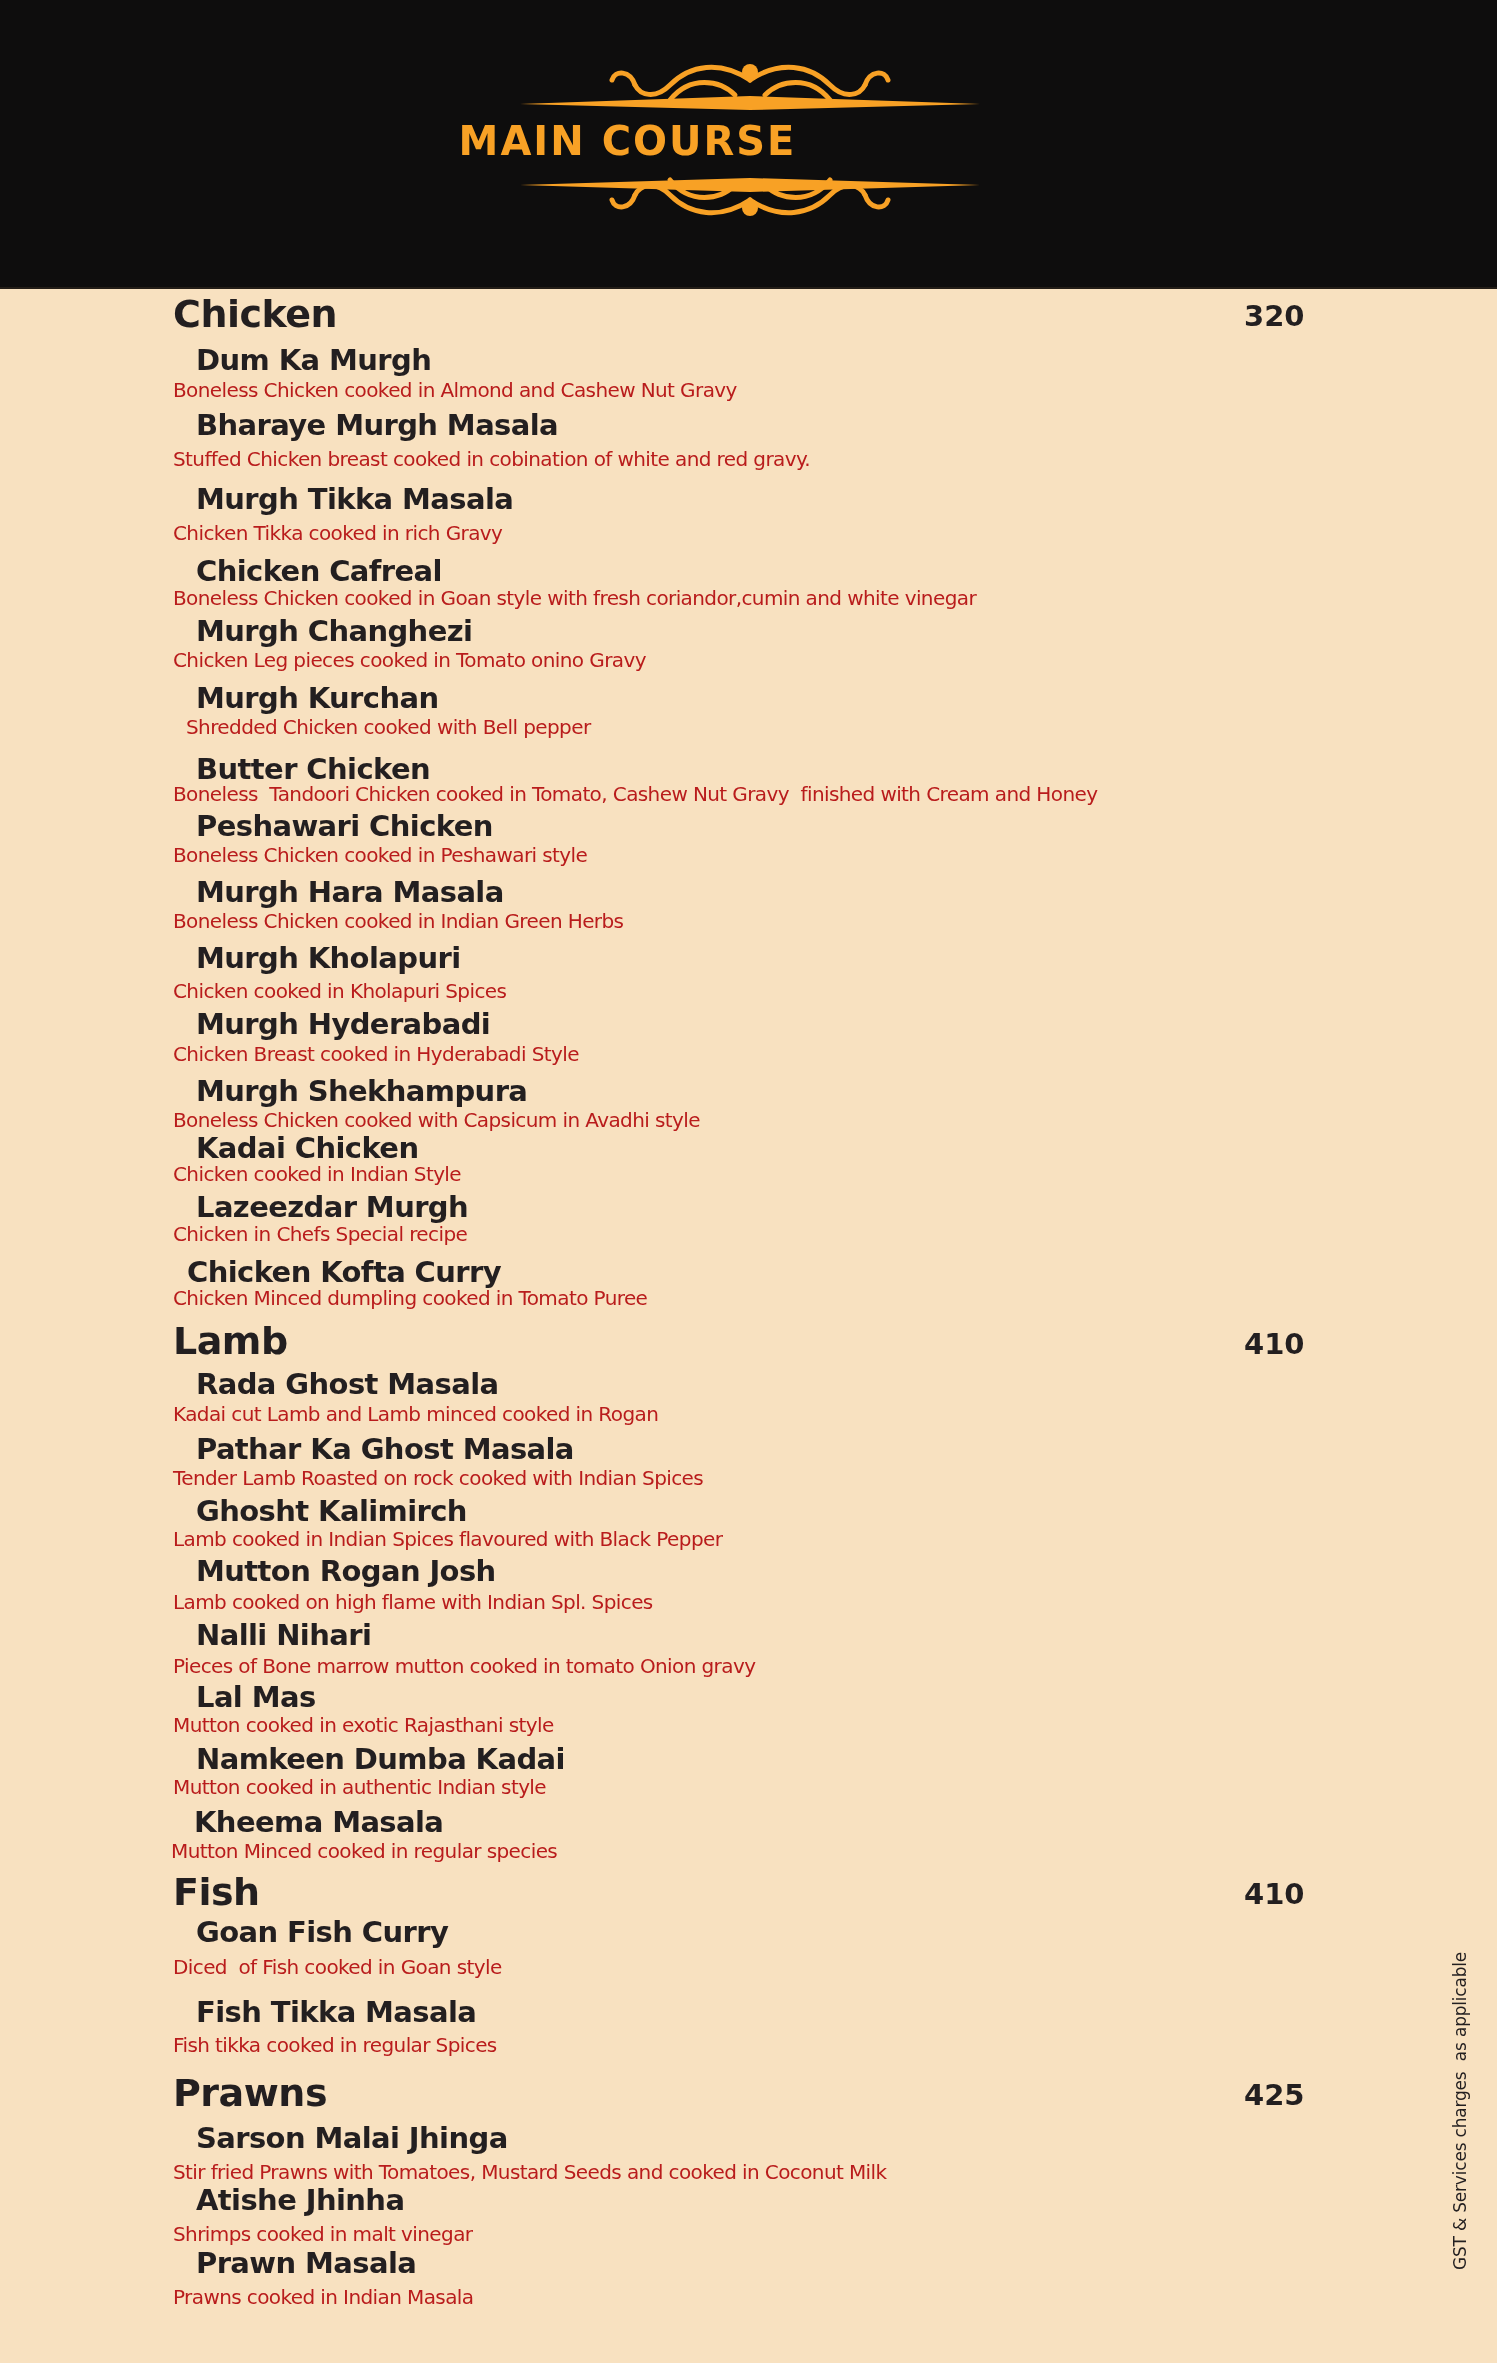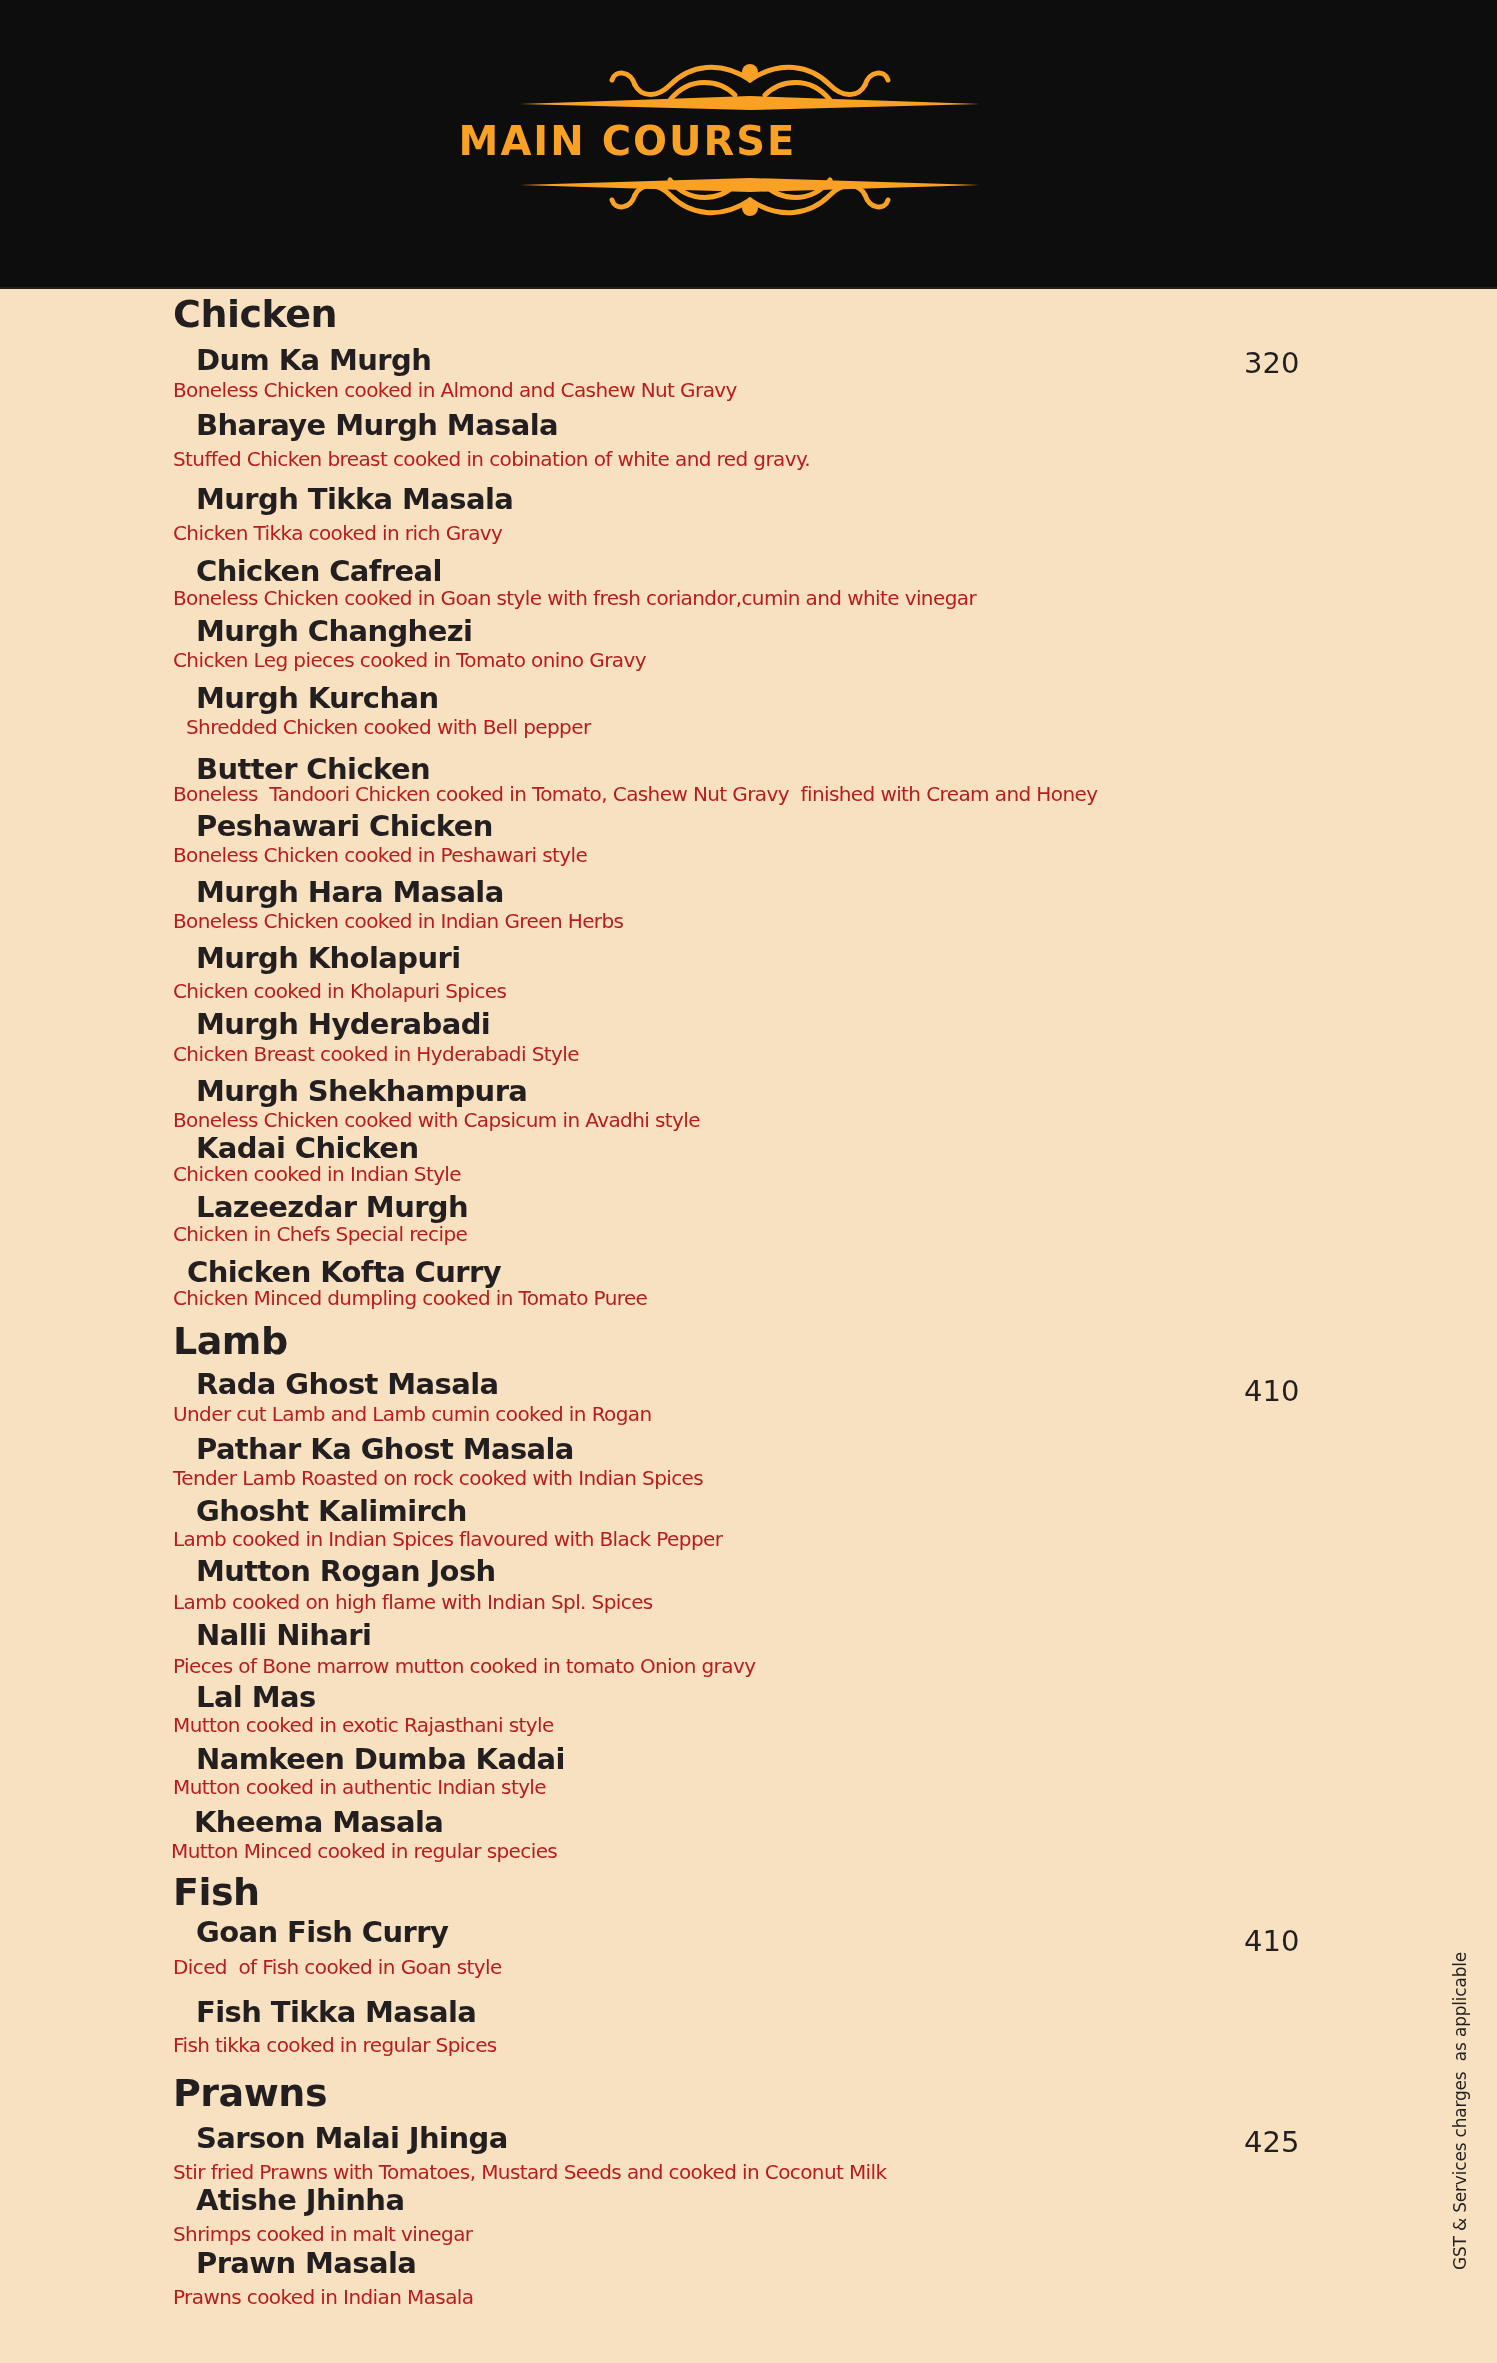--- a/index.html
+++ b/index.html
@@ -35,25 +35,24 @@
     .cat-title {
       font-family: "DejaVu Sans", sans-serif;
       font-weight: bold;
       font-size: 38px;
       color: #231f20;
       letter-spacing: -0.5px;
       white-space: nowrap;
     }
     .price {
       font-family: "DejaVu Sans", sans-serif;
-      font-weight: normal;
+      font-weight: bold;
       font-size: 29px;
       color: #231f20;
       white-space: nowrap;
-      margin-top: 47px;
     }
     .item-name {
       font-family: "DejaVu Sans", sans-serif;
       font-weight: bold;
       font-size: 29px;
       color: #231f20;
       letter-spacing: -0.6px;
       white-space: nowrap;
       line-height: 1;
       margin-left: 23px;
@@ -154,21 +153,21 @@
 <div class="menu-abs item-name" style="left:173px; top:1193px;">Lazeezdar Murgh</div>
 <div class="menu-abs item-desc" style="left:173px; top:1224px;">Chicken in Chefs Special recipe</div>
 
 <div class="menu-abs item-name" style="left:164px; top:1258px;">Chicken Kofta Curry</div>
 <div class="menu-abs item-desc" style="left:173px; top:1288px;">Chicken Minced dumpling cooked in Tomato Puree</div>
 
 <div class="menu-abs cat-title" style="left:173px; top:1319px;">Lamb</div>
 <div class="menu-abs price" style="left:1244px; top:1327px;">410</div>
 
 <div class="menu-abs item-name" style="left:173px; top:1370px;">Rada Ghost Masala</div>
-<div class="menu-abs item-desc" style="left:173px; top:1404px;">Under cut Lamb and Lamb cumin cooked in Rogan</div>
+<div class="menu-abs item-desc" style="left:173px; top:1404px;">Kadai cut Lamb and Lamb minced cooked in Rogan</div>
 
 <div class="menu-abs item-name" style="left:173px; top:1435px;">Pathar Ka Ghost Masala</div>
 <div class="menu-abs item-desc" style="left:173px; top:1468px;">Tender Lamb Roasted on rock cooked with Indian Spices</div>
 
 <div class="menu-abs item-name" style="left:173px; top:1497px;">Ghosht Kalimirch</div>
 <div class="menu-abs item-desc" style="left:173px; top:1529px;">Lamb cooked in Indian Spices flavoured with Black Pepper</div>
 
 <div class="menu-abs item-name" style="left:173px; top:1557px;">Mutton Rogan Josh</div>
 <div class="menu-abs item-desc" style="left:173px; top:1592px;">Lamb cooked on high flame with Indian Spl. Spices</div>
 

